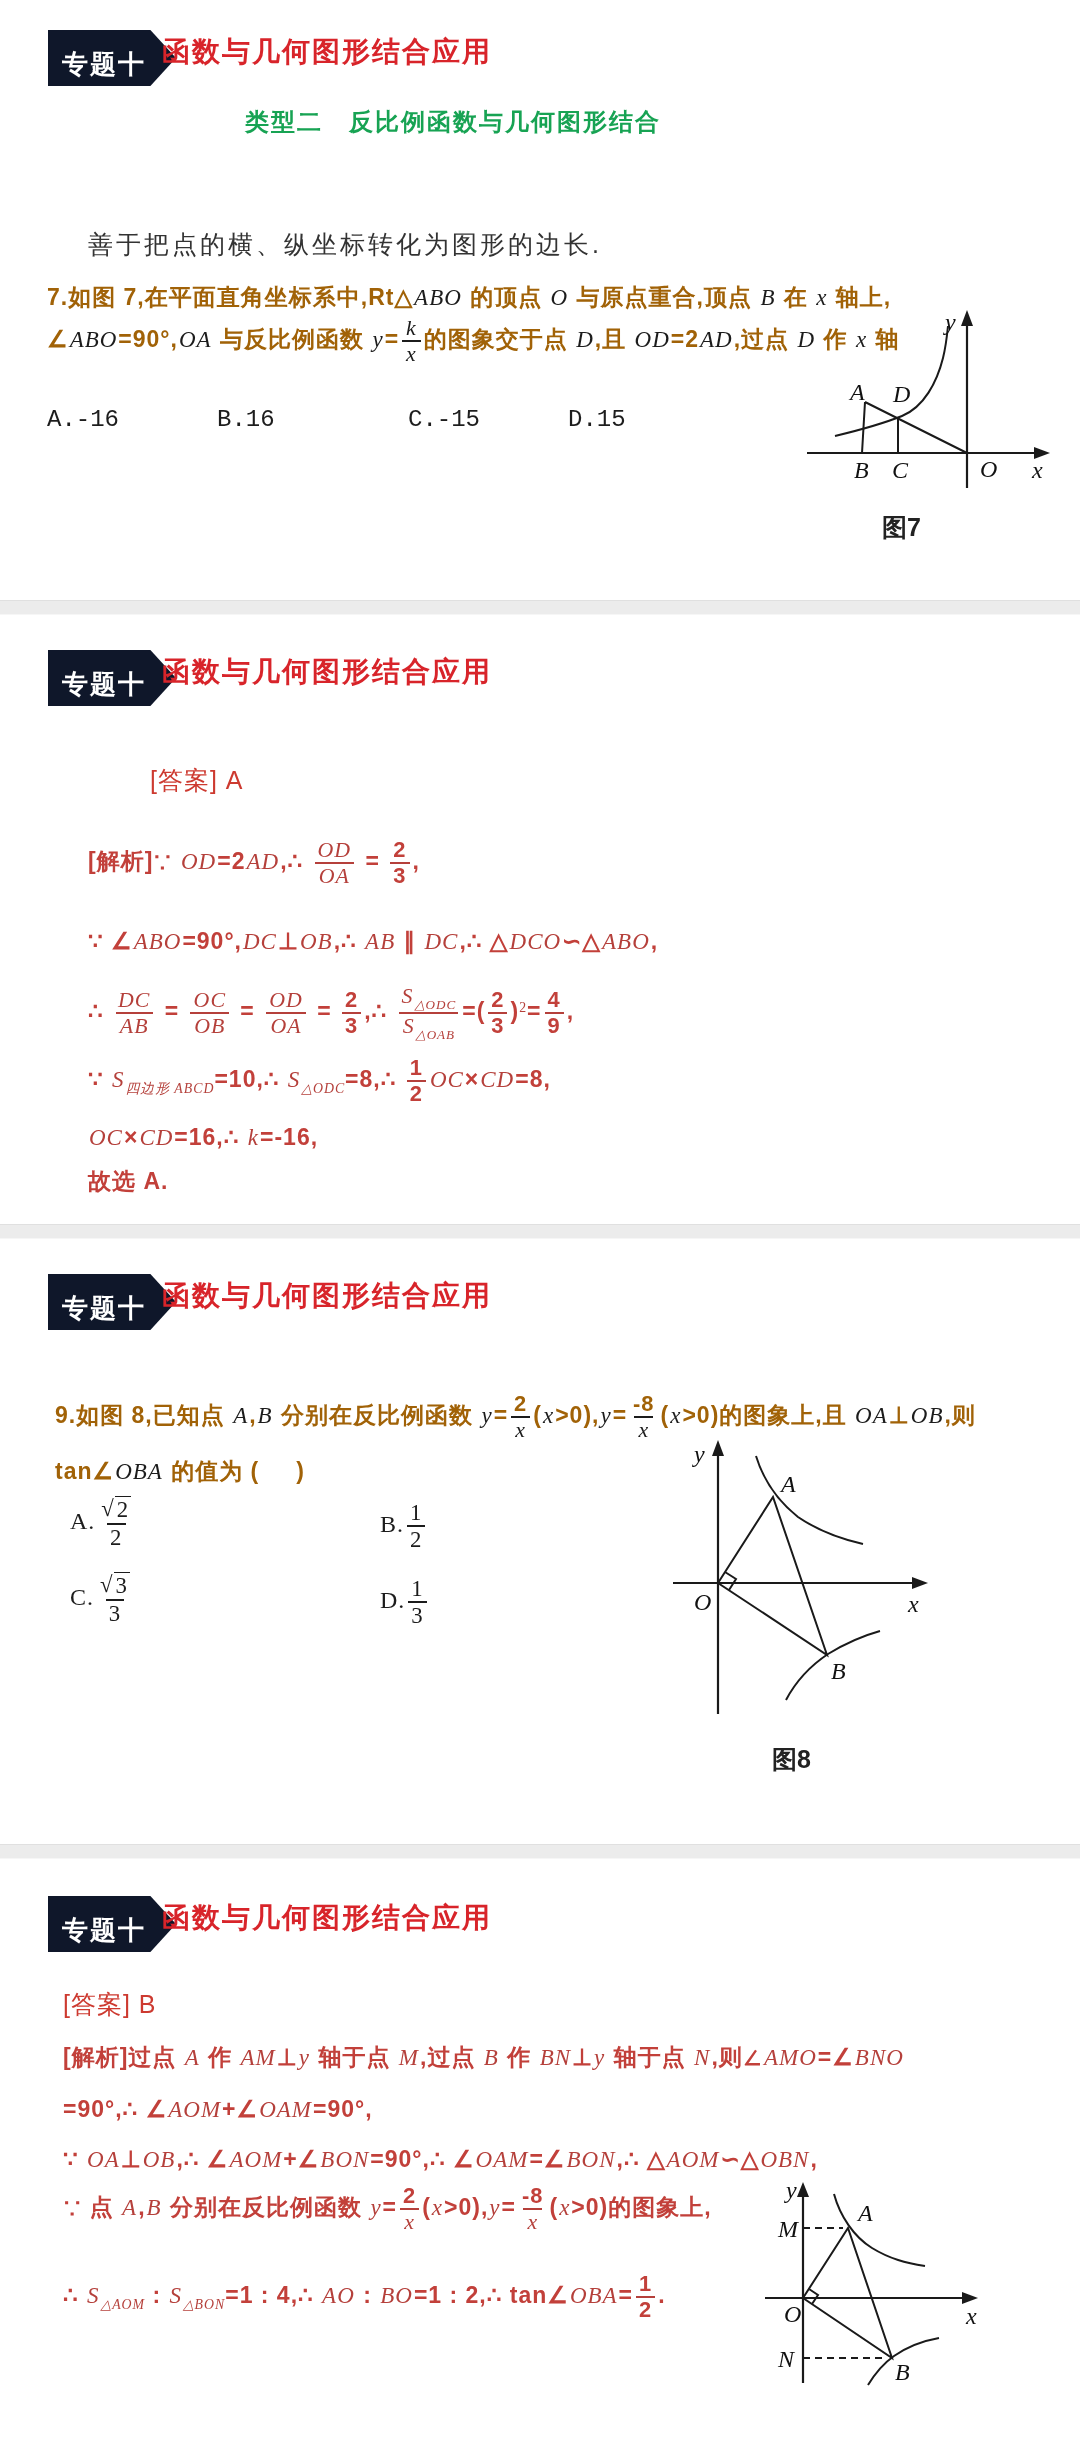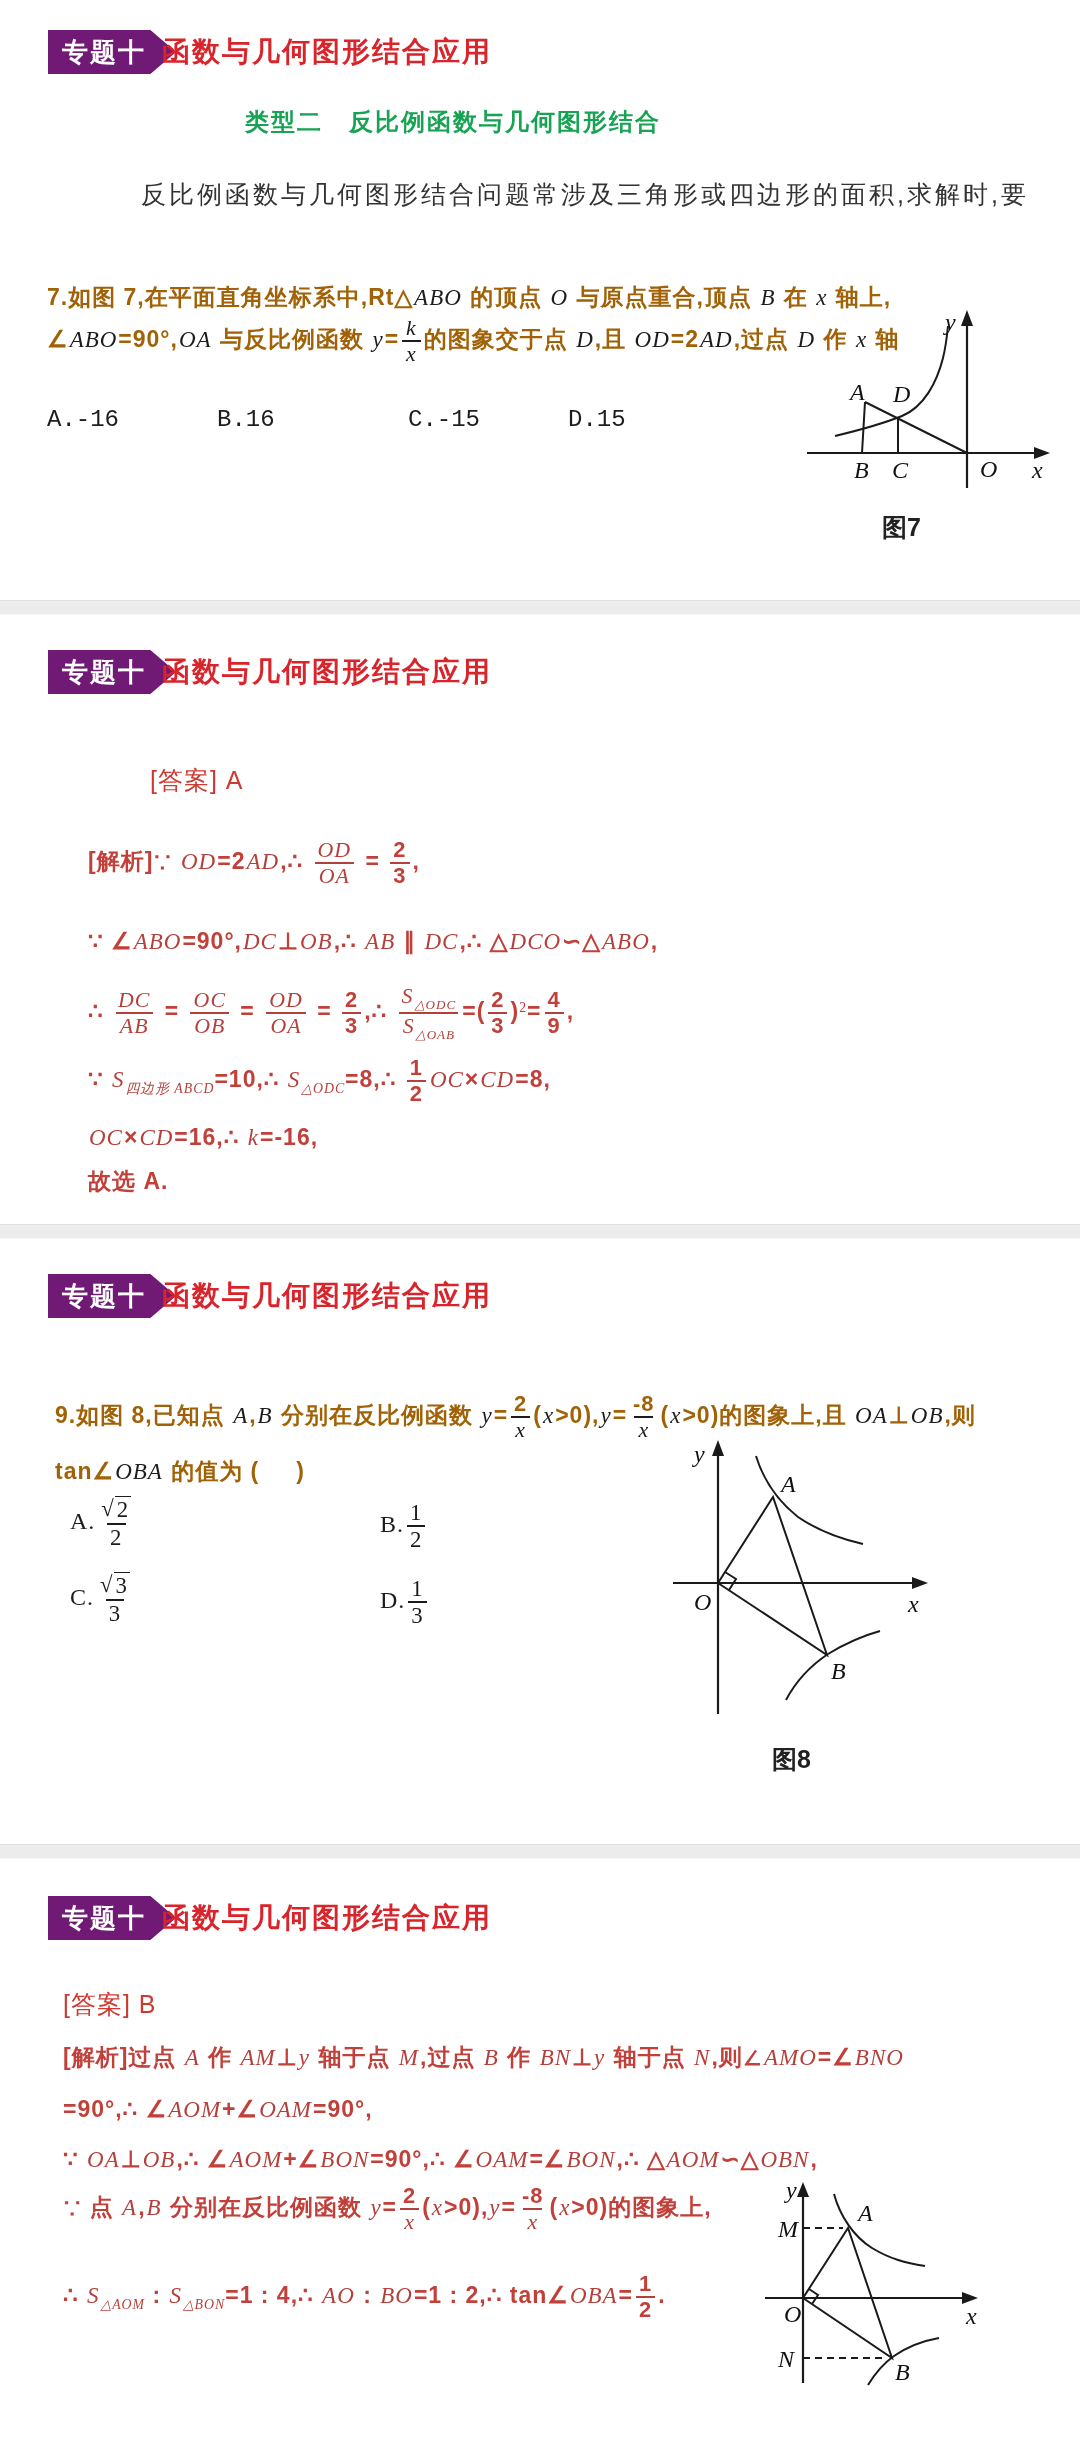--- a/index.html
+++ b/index.html
@@ -1,21 +1,21 @@
 <!DOCTYPE html>
 <html><head>
 <meta charset="utf-8">
 <style>
   html,body{margin:0;padding:0;background:#fff;}
   body{font-family:"Liberation Sans",sans-serif;color:#1c1c1c;}
   #page{position:relative;width:1080px;height:2449px;margin:0 auto;background:#fff;overflow:hidden;}
   .sec{position:absolute;left:0;width:1080px;}
   .divider{position:absolute;left:0;width:1080px;height:15px;background:#ececec;border-top:1px solid #e0e0e0;border-bottom:1px solid #f6f6f6;box-sizing:border-box;}
-  .badge{position:absolute;height:44px;line-height:44px;background:#701a75;color:#fff;font-weight:bold;
-         font-size:26px;letter-spacing:2px;padding:0 30px 0 14px;
+  .badge{position:absolute;height:44px;line-height:44px;background:#0f172a;color:#fff;font-weight:bold;
+         font-size:26px;letter-spacing:2px;padding:12px 30px 0 14px;
          clip-path:polygon(0 0,80% 0,100% 50%,80% 100%,0 100%);}
   .sec-title{position:absolute;height:44px;line-height:44px;font-size:28px;font-weight:bold;color:#d8242a;letter-spacing:2px;white-space:nowrap;}
   .subtitle{position:absolute;font-size:24px;font-weight:bold;color:#17a353;letter-spacing:2px;white-space:nowrap;}
   .introline{position:absolute;font-size:25px;letter-spacing:3px;color:#333;white-space:nowrap;}
   .mline{position:absolute;white-space:nowrap;font-size:23px;letter-spacing:1px;}
   .q .t{font-weight:600;color:#a16207;}
   .t{font-family:"Liberation Sans",sans-serif;}
   .mi{font-family:"Liberation Serif",serif;font-style:italic;padding:0 1px;}
   .msub{font-family:"Liberation Serif",serif;font-style:italic;font-size:0.6em;vertical-align:-0.45em;}
   .msup{font-family:"Liberation Serif",serif;font-size:0.6em;vertical-align:0.55em;}
@@ -46,21 +46,21 @@
 
 <div id="page">
 
   <section class="sec" style="top:0;height:600px;">
     <div class="badge" style="left:48px;top:30px;">
       <span>专题十</span>
     </div>
     <div class="sec-title" style="left:162px;top:30px;">函数与几何图形结合应用</div>
     <div class="subtitle" style="left:245px;top:106px;">类型二&nbsp;&nbsp;&nbsp;反比例函数与几何图形结合</div>
 
-    <div class="introline" style="left:141px;top:178px;">反比例函数与几何图形结合问题常涉及三角形或四边形的面积,求解时,要</div>
+    <div class="introline" style="left:88px;top:228px;">善于把点的横、纵坐标转化为图形的边长.</div>
 
     <div class="mline q" style="left:47px;top:282px;"><span class="t">7.如图 7,在平面直角坐标系中,Rt△</span><span class="mi">ABO</span><span class="t"> 的顶点 </span><span class="mi">O</span><span class="t"> 与原点重合,顶点 </span><span class="mi">B</span><span class="t"> 在 </span><span class="mi">x</span><span class="t"> 轴上,</span></div>
     <div class="mline q" style="left:47px;top:316px;"><span class="t">∠</span><span class="mi">ABO</span><span class="t">=90°,</span><span class="mi">OA</span><span class="t"> 与反比例函数 </span><span class="mi">y</span><span class="t">=</span><span class="frac">
           <span class="num"><span class="mi">k</span></span>
           <span class="den"><span class="mi">x</span></span>
         </span><span class="t">的图象交于点 </span><span class="mi">D</span><span class="t">,且 </span><span class="mi">OD</span><span class="t">=2</span><span class="mi">AD</span><span class="t">,过点 </span><span class="mi">D</span><span class="t"> 作 </span><span class="mi">x</span><span class="t"> 轴</span></div>
 
     <div class="opt" style="left:47px;top:406px;">A.-16</div>
     <div class="opt" style="left:217px;top:406px;">B.16</div>
     <div class="opt" style="left:408px;top:406px;">C.-15</div>

